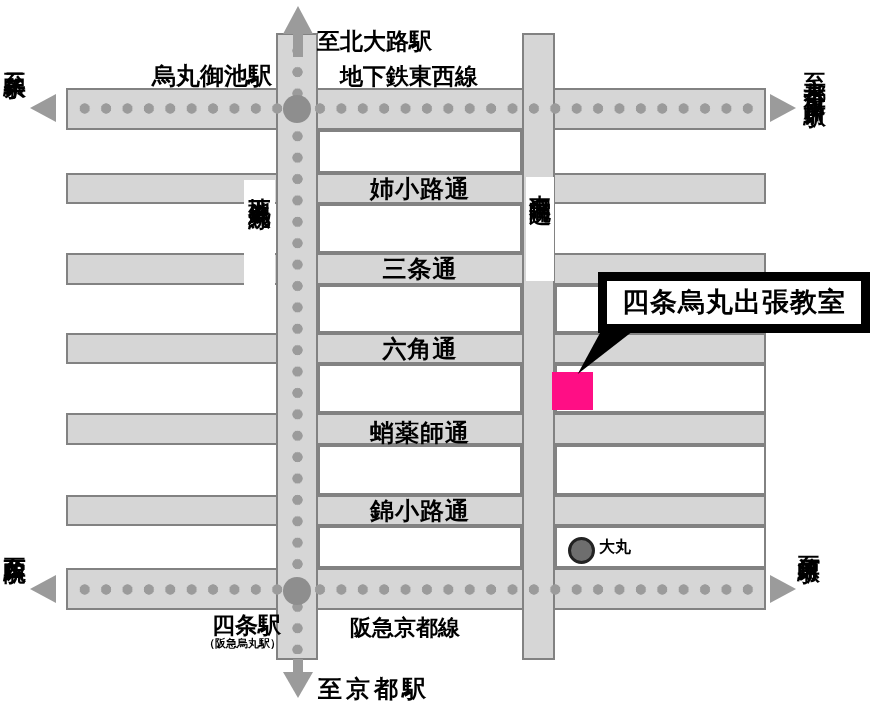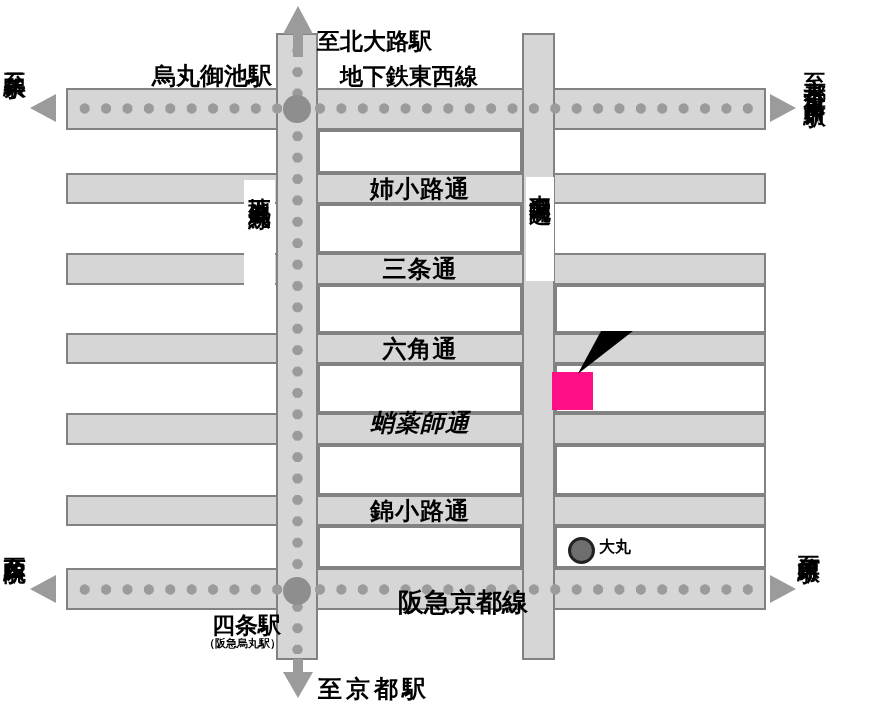--- a/index.html
+++ b/index.html
@@ -79,37 +79,40 @@
   <div class="abs backing" style="left:244px;top:180px;width:31px;height:150px;">
     <span class="lbl vtext" style="font-size:22px;letter-spacing:2px;">地下鉄烏丸線</span>
   </div>
   <div class="abs backing" style="left:526px;top:177px;width:28px;height:104px;">
     <span class="lbl vtext" style="font-size:22px;letter-spacing:3px;">東洞院通</span>
   </div>
 
   <div class="abs lbl street-name" style="top:176px;">姉小路通</div>
   <div class="abs lbl street-name" style="top:256px;">三条通</div>
   <div class="abs lbl street-name" style="top:336px;">六角通</div>
-  <div class="abs lbl street-name" style="top:410px;font-style:italic;">蛸薬師通</div>
+  <div class="abs lbl street-name" style="top:420px;">蛸薬師通</div>
   <div class="abs lbl street-name" style="top:498px;">錦小路通</div>
 
   <div class="abs lbl" style="left:317px;top:6px;font-size:23px;margin-top:23px;">至北大路駅</div>
   <div class="abs lbl" style="left:318px;top:676px;font-size:24px;letter-spacing:4px;">至京都駅</div>
   <div class="abs lbl vtext" style="left:3px;top:55px;font-size:22px;letter-spacing:2px;">至二条駅</div>
   <div class="abs lbl vtext" style="left:3px;top:540px;font-size:22px;letter-spacing:2px;">至西院駅</div>
   <div class="abs lbl vtext" style="left:803px;top:55px;font-size:22px;letter-spacing:5px;">至京都市役所前駅</div>
   <div class="abs lbl vtext" style="left:797px;top:538px;font-size:22px;letter-spacing:2px;">至河原町駅</div>
 
   <div class="abs lbl" style="left:118px;top:63px;width:154px;text-align:right;font-size:24px;">烏丸御池駅</div>
   <div class="abs lbl" style="left:340px;top:64px;font-size:23px;">地下鉄東西線</div>
   <div class="abs" style="left:148px;top:613px;width:133px;text-align:right;z-index:10;">
     <div class="lbl" style="position:static;font-size:23px;">四条駅</div>
     <div class="lbl" style="position:static;font-size:11px;">（阪急烏丸駅）</div>
   </div>
-  <div class="abs lbl" style="left:350px;top:588px;font-size:26px;margin-left:48px;">阪急京都線</div>
+  <div class="abs lbl" style="left:350px;top:616px;font-size:22px;">阪急京都線</div>
 
   <div class="abs daimaru-circle" style="left:568px;top:537px;width:27px;height:27px;"></div>
   <div class="abs lbl" style="left:599px;top:538px;font-size:16px;">大丸</div>
 
   <div class="abs marker-square" style="left:552px;top:372px;width:41px;height:38px;"></div>
   <div class="abs wedge" style="left:576px;top:331px;width:57px;height:43px;"></div>
+  <div class="abs callout" style="left:598px;top:272px;width:272px;height:61px;">
+    <span class="lbl">四条烏丸出張教室</span>
+  </div>
 
 </div>
 
 </body></html>

